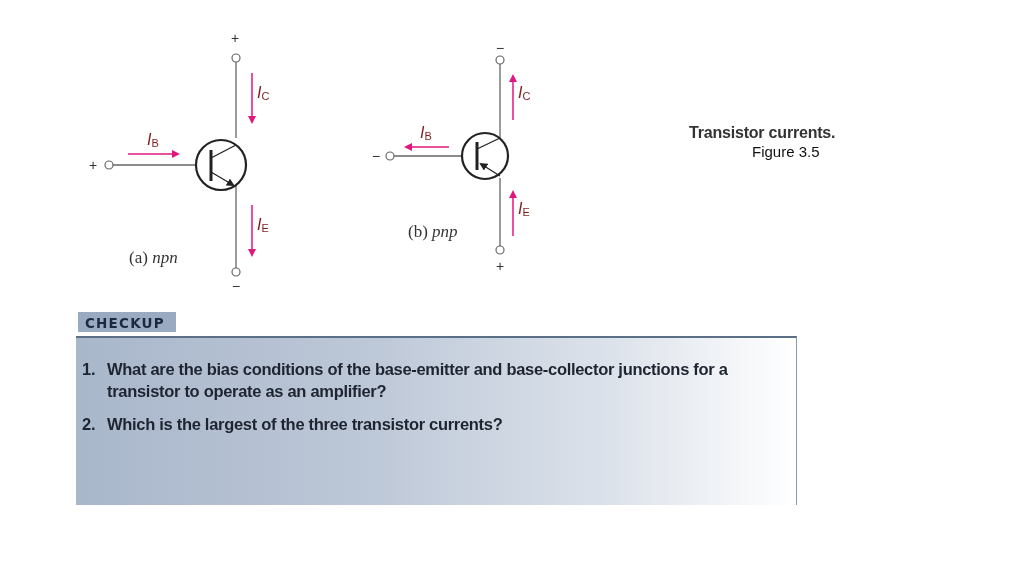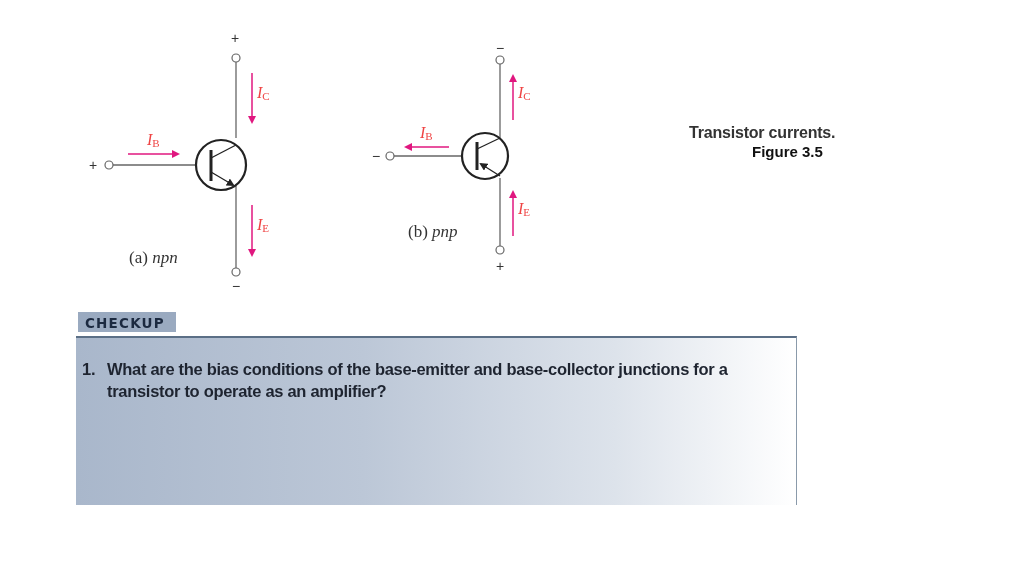--- a/index.html
+++ b/index.html
@@ -1,23 +1,23 @@
 <!DOCTYPE html>
 <html><head>
   <meta charset="utf-8">
   <style>
     html, body { margin: 0; padding: 0; background: #ffffff; }
     body { width: 1024px; height: 576px; position: relative; overflow: hidden; font-family: "Liberation Sans", sans-serif; }
     .fig { position: absolute; left: 0; top: 0; width: 1024px; height: 310px; }
     .fig svg { position: absolute; left: 0; top: 0; }
     .cap-title { position: absolute; left: 689px; top: 124px; font-family: "Liberation Sans", sans-serif; font-size: 16px; font-weight: bold; color: #333333; letter-spacing: -0.2px; }
-    .cap-num { position: absolute; left: 752px; top: 143px; font-family: "Liberation Sans", sans-serif; font-size: 15px; color: #111111; font-weight: bold; }
+    .cap-num { position: absolute; left: 752px; top: 143px; font-family: "Liberation Sans", sans-serif; font-size: 15px; color: #111111; }
     .lbl { position: absolute; font-family: "Liberation Serif", serif; font-size: 17px; color: #333; }
     .lbl i { font-style: italic; }
-    .cur { position: absolute; font-family: Liberation Serif, serif; font-style: italic; font-size: 16px; color: #ef4444; }
+    .cur { position: absolute; font-family: Liberation Sans, sans-serif; font-style: italic; font-size: 16px; color: #7f1d1d; }
     .cur sub { font-style: normal; font-size: 11px; vertical-align: -2px; }
     .pol { position: absolute; font-family: "Liberation Sans", sans-serif; font-size: 14px; color: #333; }
     .tab { position: absolute; left: 78px; top: 312px; width: 98px; height: 20px; background: #9aaac0; }
     .tab span { position: absolute; left: 7px; top: 3px; font-family: "DejaVu Sans", sans-serif; font-weight: bold; font-size: 13.5px; letter-spacing: 1.2px; color: #1c2a40; }
     .box { position: absolute; left: 76px; top: 336px; width: 721px; height: 169px; border-top: 2px solid #5b6f86; border-right: 1px solid #8a9aaa; background: linear-gradient(to right, #a9b7cb 0%, #bcc7d7 40%, #dde3eb 75%, #ffffff 100%); box-sizing: border-box; }
     .q { position: absolute; left: 6px; font-family: "Liberation Sans", sans-serif; font-size: 16.5px; color: #1e2430; letter-spacing: -0.3px; line-height: 22px; font-weight: bold; }
     .q .n { display: inline-block; width: 25px; }
     .q .t { display: inline-block; vertical-align: top; width: 680px; }
   </style>
 </head>
@@ -88,13 +88,16 @@
 </div>
 
 <div class="tab">
   <span>CHECKUP</span>
 </div>
 
 <div class="box">
   <div class="q" style="top:20px;">
     <span class="n">1.</span><span class="t">What are the bias conditions of the base-emitter and base-collector junctions for a transistor to operate as an amplifier?</span>
   </div>
+  <div class="q" style="top:75px;">
+    <span class="n">2.</span><span class="t">Which is the largest of the three transistor currents?</span>
+  </div>
 </div>
 
 </body></html>

